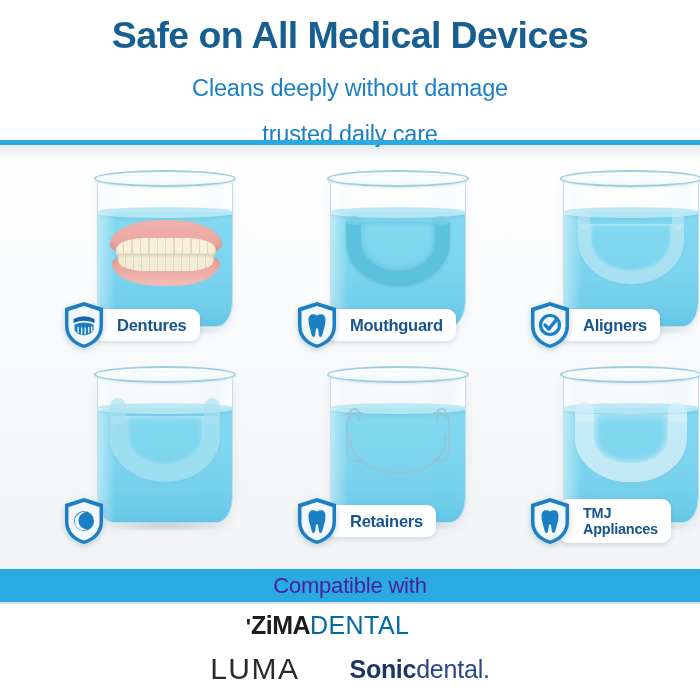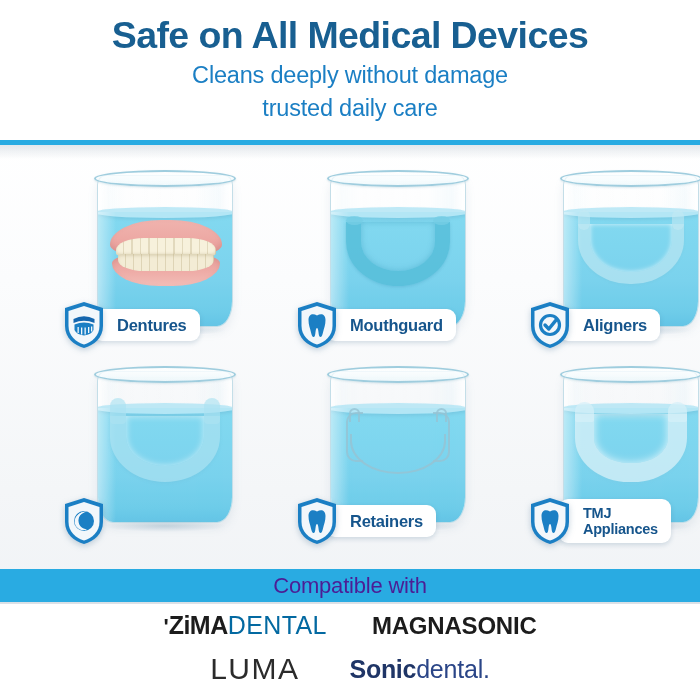--- a/index.html
+++ b/index.html
@@ -43,21 +43,21 @@
     line-height: 44px;
     white-space: nowrap;
   }
 
   .subtitle {
     color: #1B7FC4;
     font-size: 23.5px;
     font-weight: 400;
     line-height: 30px;
     letter-spacing: -0.2px;
-    margin-top: 3px;
+    margin-top: 16px;
     text-align: center;
   }
 
   .divider-bar {
     position: absolute;
     left: 0;
     width: 700px;
     height: 5px;
     background: #29ABE2;
   }
@@ -673,23 +673,20 @@
   </div>
   <div class="compat-bar-shadow"></div>
 
   <div class="brands">
     <div class="brand-row brand-row-1">
       <span class="brand brand-zima">
         <span class="zima-mark">'</span>
           <span class="zima-a">ZiMA</span>
           <span class="zima-rest">DENTAL</span>
       </span>
-      <span class="brand">
-        <span class="magna">MAGNASONIC</span>
-      </span>
     </div>
     <div class="brand-row brand-row-2">
       <span class="brand">
         <span class="luma">LUMA</span>
       </span>
       <span class="brand">
         <span class="sonic-b">Sonic</span>
           <span class="sonic-l">dental.</span>
       </span>
     </div>

